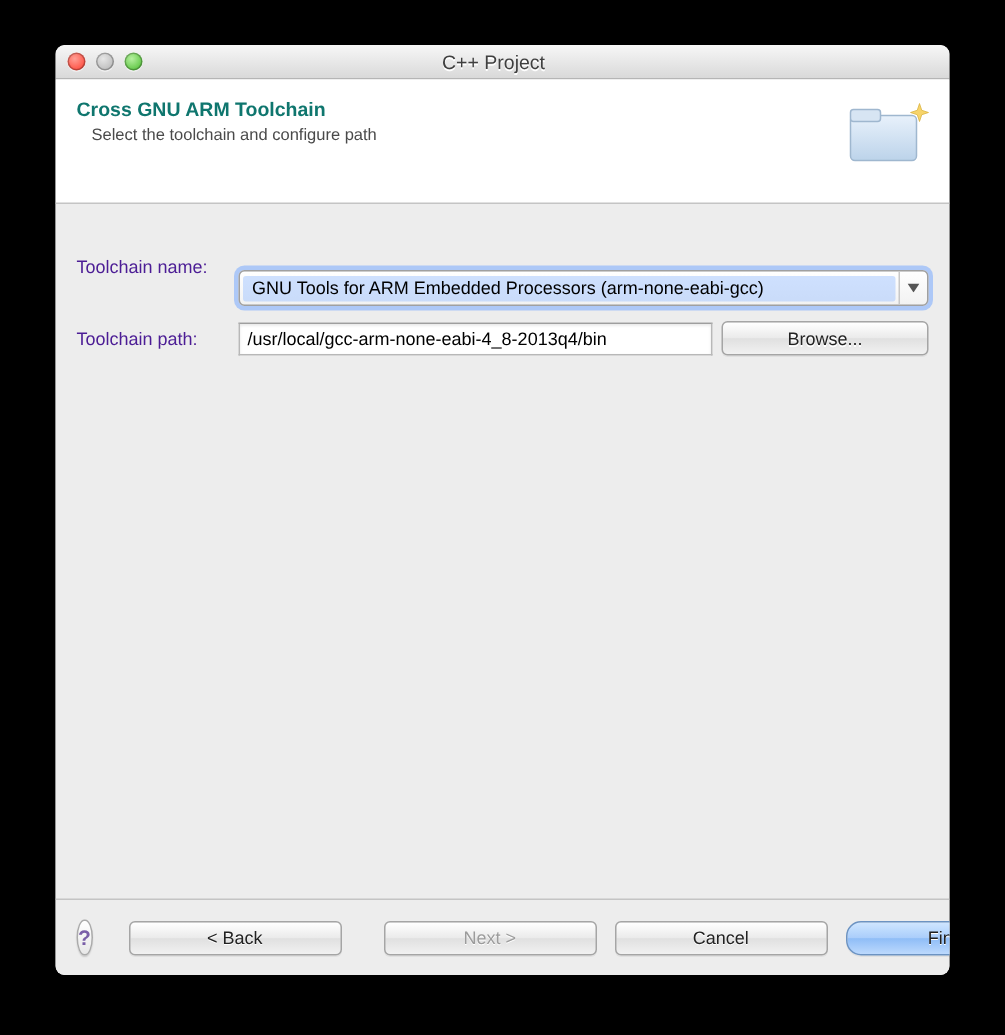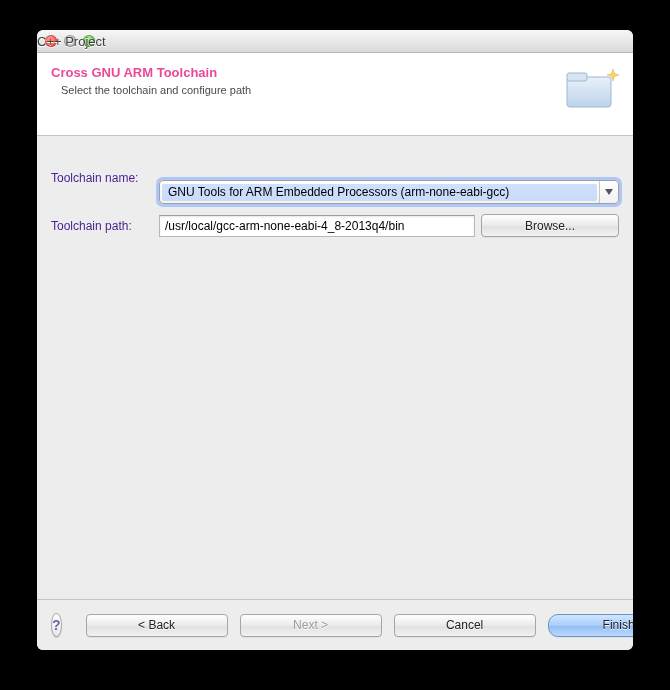--- a/index.html
+++ b/index.html
@@ -47,39 +47,39 @@
     height: 12px;
     border-radius: 50%;
     box-shadow: inset 0 0 0 1px rgba(0,0,0,0.25), 0 1px 0 rgba(255,255,255,0.5);
   }
   .tbtn.close { background: radial-gradient(circle at 40% 35%, #ff9f95, #ff5f52 60%, #d9382c); }
   .tbtn.min   { background: radial-gradient(circle at 40% 35%, #e6e6e6, #c4c4c4 60%, #a9a9a9); }
   .tbtn.zoom  { background: radial-gradient(circle at 40% 35%, #b6f0a0, #6fce55 60%, #3fa12a); }
   .title {
     position: absolute;
     left: 0; right: 12px;
-    text-align: left;
+    text-align: center;
     font-size: 13px;
     color: #3f3f3f;
     text-shadow: 0 1px 0 #fff;
     pointer-events: none;
   }
   
   .banner {
     background: #fff;
     border-bottom: 1px solid #c4c4c4;
     padding: 12px 14px 14px 14px;
     position: relative;
     min-height: 56px;
   }
   .banner h1 {
     margin: 0 0 4px 0;
     font-size: 13px;
     font-weight: bold;
-    color: #ec4899;
+    color: #0f766e;
   }
   .banner p {
     margin: 0;
     font-size: 11px;
     color: #4a4a4a;
     padding-left: 10px;
   }
   .banner-icon {
     position: absolute;
     right: 12px;
@@ -165,20 +165,21 @@
     display: inline-flex;
     align-items: center;
     justify-content: center;
     cursor: default;
     box-shadow: 0 1px 0 rgba(0,0,0,0.05);
     text-shadow: 0 1px 0 #fff;
   }
   .btn.disabled {
     color: #9c9c9c;
     text-shadow: 0 1px 0 #fff;
+    margin-left: 16px;
   }
   .btn.default {
     background: linear-gradient(to bottom, #cfe6ff, #a9cdfb 50%, #8fbdf7 51%, #bcd9fd);
     border-color: #6c93c2;
     color: #202020;
     border-radius: 10px;
   }
   
   .footer {
     border-top: 1px solid #c4c4c4;

